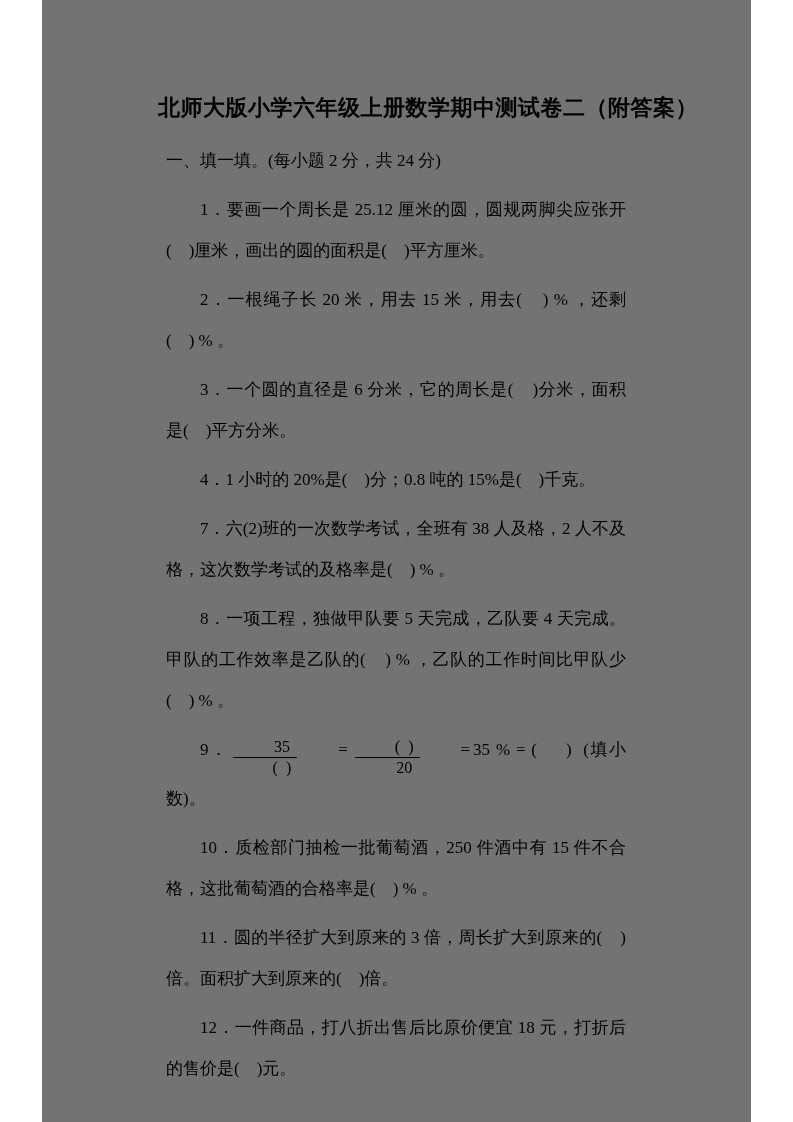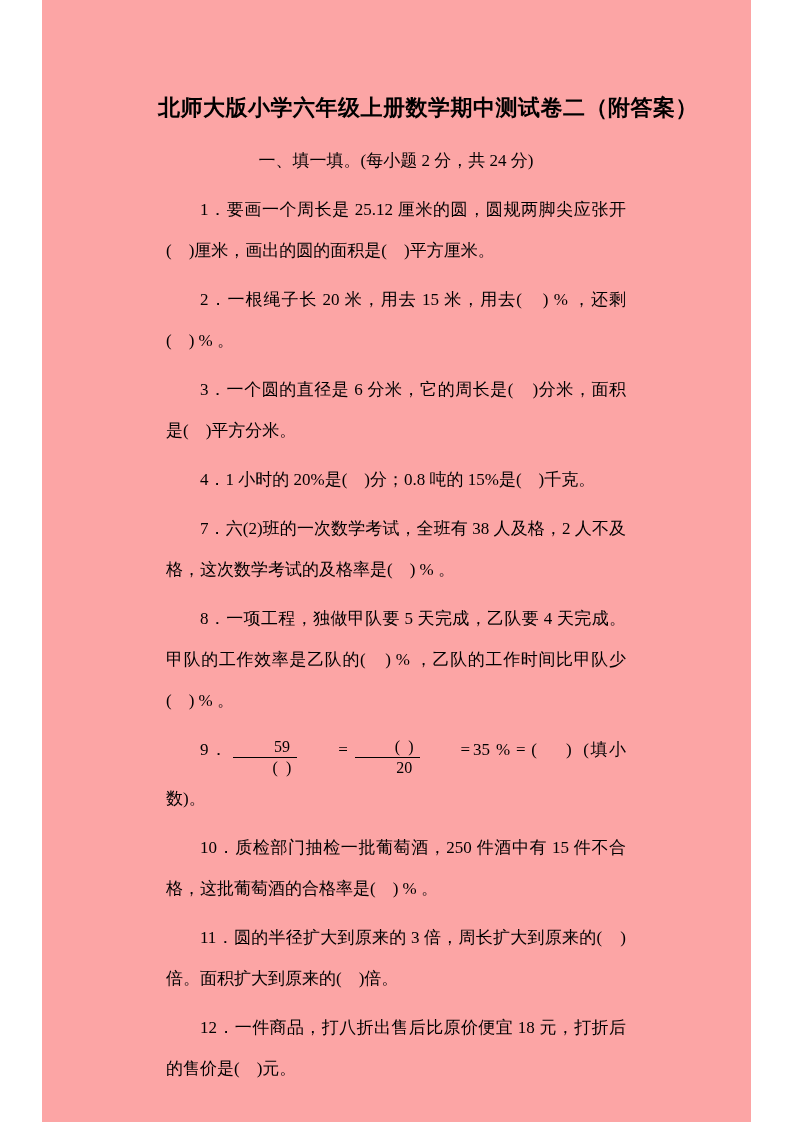--- a/index.html
+++ b/index.html
@@ -5,41 +5,41 @@
   html, body {
     margin: 0;
     padding: 0;
     background: #ffffff;
   }
   .page {
     position: relative;
     width: 709px;
     height: 1122px;
     margin: 0 auto;
-    background: #fca5a5;
+    background: #737373;
     color: #000000;
     box-sizing: border-box;
     padding: 92px 117px 0 116px;
     font-family: "Liberation Serif", "DejaVu Serif", serif;
     font-size: 17px;
     line-height: 41px;
     overflow: hidden;
   }
   .doc-title {
     margin: 0 0 16px 0;
     font-size: 22px;
     line-height: 32px;
     font-weight: bold;
     text-align: center;
     letter-spacing: 0.5px;
     white-space: nowrap;
   }
   .section-heading {
-    margin: 0;
-    text-align: center;
+    margin: 8px;
+    text-align: left;
   }
   p.q {
     margin: 8px;
     text-indent: 2em;
     text-align: justify;
   }
   
   .frac {
     display: inline-block;
     vertical-align: -1.15em;
@@ -72,20 +72,20 @@
   <div class="section-heading">一、填一填。(每小题 2 分，共 24 分)</div>
 
   <p class="q">1．要画一个周长是 25.12 厘米的圆，圆规两脚尖应张开(&nbsp;&nbsp;&nbsp;&nbsp;)厘米，画出的圆的面积是(&nbsp;&nbsp;&nbsp;&nbsp;)平方厘米。</p>
   <p class="q">2．一根绳子长 20 米，用去 15 米，用去(&nbsp;&nbsp;&nbsp;&nbsp;) % ，还剩(&nbsp;&nbsp;&nbsp;&nbsp;) % 。</p>
   <p class="q">3．一个圆的直径是 6 分米，它的周长是(&nbsp;&nbsp;&nbsp;&nbsp;)分米，面积是(&nbsp;&nbsp;&nbsp;&nbsp;)平方分米。</p>
   <p class="q">4．1 小时的 20%是(&nbsp;&nbsp;&nbsp;&nbsp;)分；0.8 吨的 15%是(&nbsp;&nbsp;&nbsp;&nbsp;)千克。</p>
   <p class="q">7．六(2)班的一次数学考试，全班有 38 人及格，2 人不及格，这次数学考试的及格率是(&nbsp;&nbsp;&nbsp;&nbsp;) % 。</p>
   <p class="q">8．一项工程，独做甲队要 5 天完成，乙队要 4 天完成。甲队的工作效率是乙队的(&nbsp;&nbsp;&nbsp;&nbsp;) % ，乙队的工作时间比甲队少(&nbsp;&nbsp;&nbsp;&nbsp;) % 。</p>
 
   <p class="q">
-    <span>9．</span><span class="frac"><span class="num">59</span><span class="den">(&nbsp;&nbsp;)</span></span><span class="eq">=</span><span class="frac"><span class="num">(&nbsp;&nbsp;)</span><span class="den">20</span></span><span class="eq">=</span><span>35 % = (&nbsp;&nbsp;&nbsp;&nbsp;&nbsp;)&nbsp;&nbsp;(填小数)。</span>
+    <span>9．</span><span class="frac"><span class="num">35</span><span class="den">(&nbsp;&nbsp;)</span></span><span class="eq">=</span><span class="frac"><span class="num">(&nbsp;&nbsp;)</span><span class="den">20</span></span><span class="eq">=</span><span>35 % = (&nbsp;&nbsp;&nbsp;&nbsp;&nbsp;)&nbsp;&nbsp;(填小数)。</span>
   </p>
 
   <p class="q">10．质检部门抽检一批葡萄酒，250 件酒中有 15 件不合格，这批葡萄酒的合格率是(&nbsp;&nbsp;&nbsp;&nbsp;) % 。</p>
   <p class="q">11．圆的半径扩大到原来的 3 倍，周长扩大到原来的(&nbsp;&nbsp;&nbsp;&nbsp;)倍。面积扩大到原来的(&nbsp;&nbsp;&nbsp;&nbsp;)倍。</p>
   <p class="q">12．一件商品，打八折出售后比原价便宜 18 元，打折后的售价是(&nbsp;&nbsp;&nbsp;&nbsp;)元。</p>
 
 </div>
 
 </body></html>

